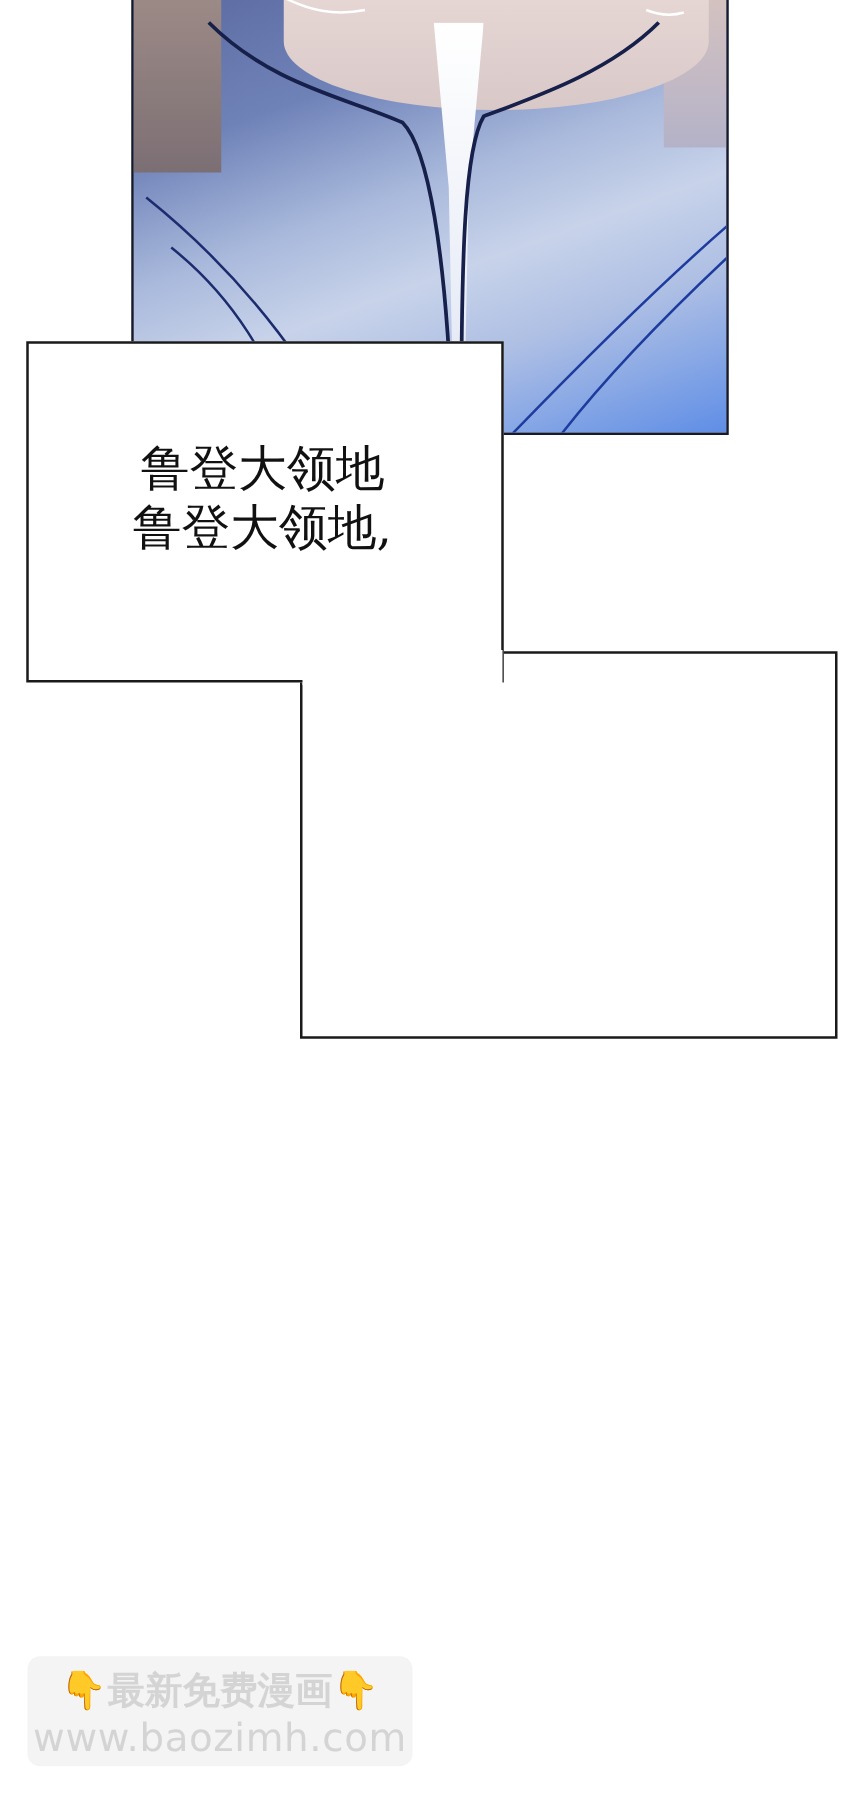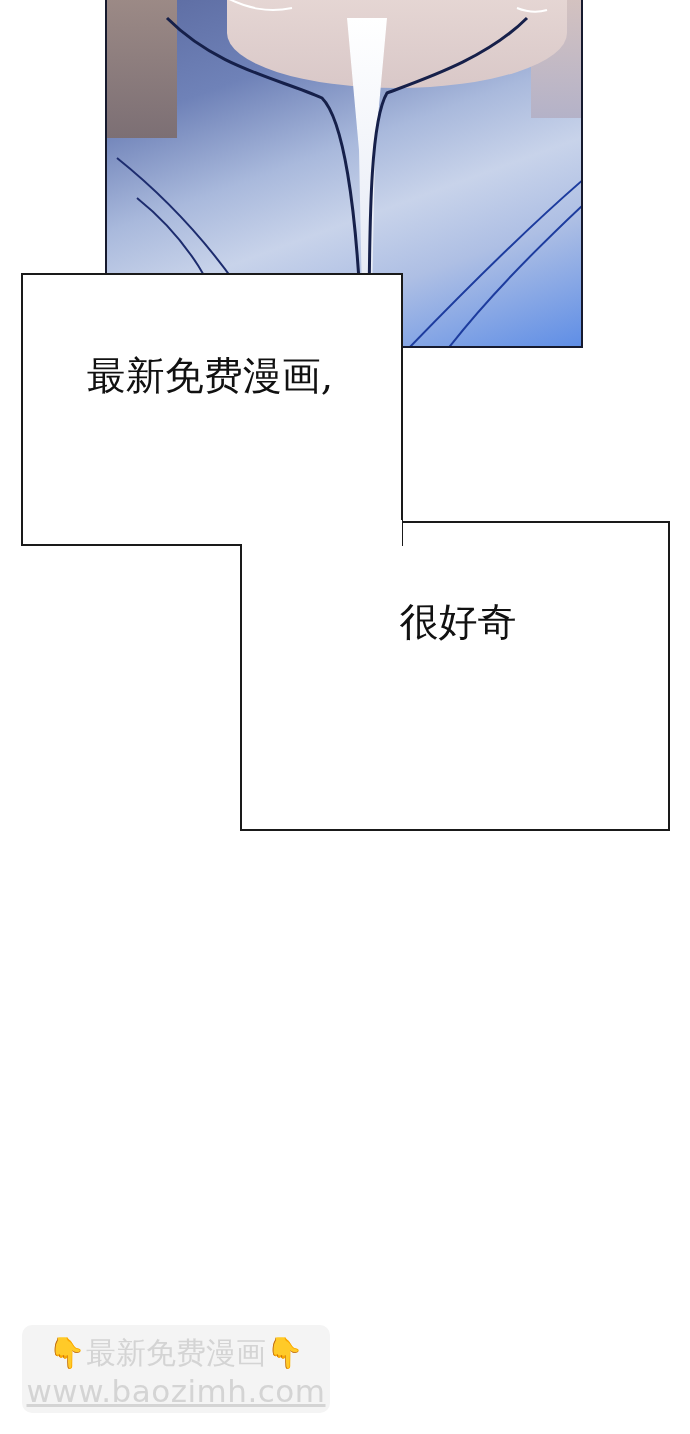--- a/index.html
+++ b/index.html
@@ -27,23 +27,23 @@
   .cap-text {
     position:absolute; z-index:4; text-align:center; color:#111; font-size:39px; line-height:47px;
     font-family:"DejaVu Serif", serif;
   }
   .t1 { left:40px; top:352px; width:340px; }
   .t2 { left:258px; top:598px; width:400px; }
   .watermark {
     position:absolute; left:22px; top:1325px; width:308px; height:88px; border-radius:10px;
     background:#f4f4f4; text-align:center; color:#d4d4d4; font-family:"DejaVu Sans", sans-serif;
   }
-  .wm-line1 { font-size:30px; line-height:40px; margin-top:8px; font-weight:normal; }
+  .wm-line1 { font-size:30px; line-height:40px; margin-top:8px; font-weight:bold; }
   .wm-line1 .hand { color:#f5b82e; }
-  .wm-line2 { font-size:31px; line-height:36px; letter-spacing:0.5px;text-decoration:underline; }
+  .wm-line2 { font-size:31px; line-height:36px; letter-spacing:0.5px; }
 </style>
 </head>
 <body>
 
 <div class="panel">
   <div class="hair-left"></div>
   <div class="hair-right"></div>
   <div class="skin"></div>
   <div class="v-neck"></div>
   <svg width="478" height="352" viewBox="0 0 478 352">
@@ -56,25 +56,25 @@
     <path d="M120 0 C 140 10, 160 15, 185 10" stroke="#ffffff" stroke-width="2" fill="none"></path>
     <path d="M410 10 C 420 14, 430 15, 440 12" stroke="#ffffff" stroke-width="2" fill="none"></path>
   </svg>
 </div>
 
 <div class="caption cap1"></div>
 <div class="caption cap2"></div>
 <div class="cap-mask"></div>
 
 <div class="cap-text t1">
-  <div>最新免费漫画,</div>
+  <div>鲁登大领地</div>
+  <div>鲁登大领地,</div>
 </div>
 
 <div class="cap-text t2">
-  <div>很好奇</div>
 </div>
 
 <div class="watermark">
   <div class="wm-line1">
     <span class="hand">👇</span><span>最新免费漫画</span><span class="hand">👇</span>
   </div>
   <div class="wm-line2">www.baozimh.com</div>
 </div>
 
 </body></html>

